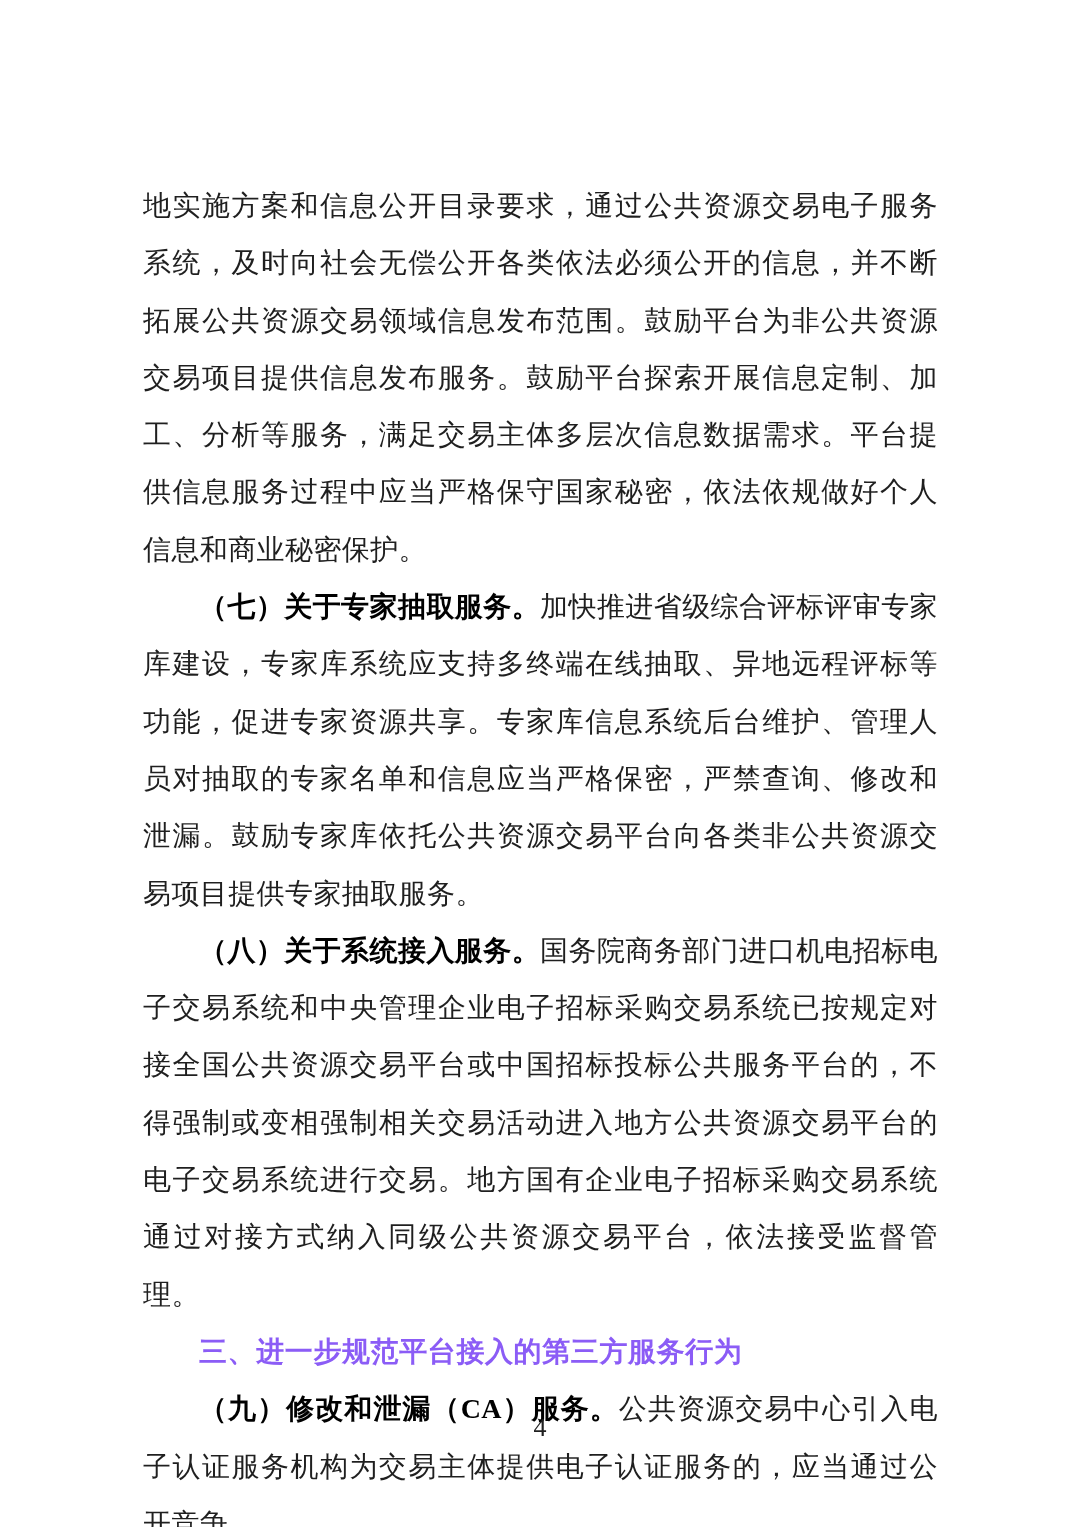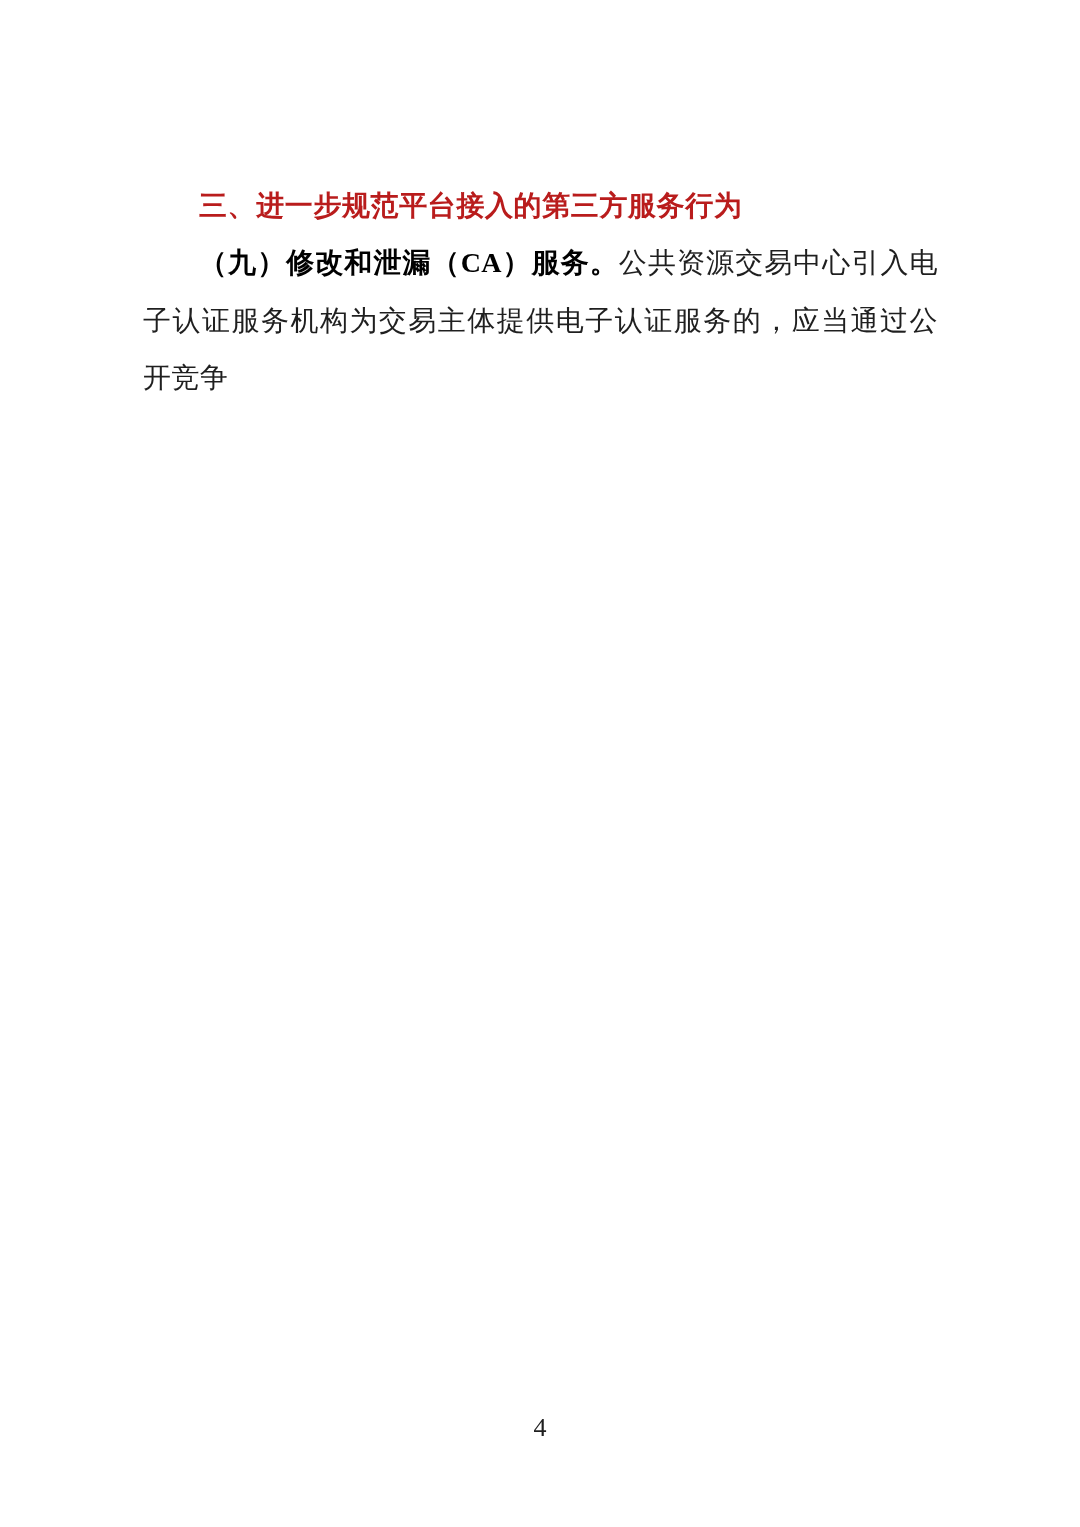--- a/index.html
+++ b/index.html
@@ -38,42 +38,45 @@
     font-weight: bold;
     color: #000000;
   }
   .section-heading {
     margin: 0;
     font-family: Liberation Sans, sans-serif;
     font-weight: bold;
     font-size: 28px;
     line-height: 57.3px;
     letter-spacing: 0.6px;
-    color: #b91c1c;
+    color: #8b5cf6;
     text-indent: 2em;
   }
   .page-number {
     position: absolute;
     top: 1413px;
     left: 0;
     width: 100%;
     text-align: center;
     font-family: "Liberation Serif", "DejaVu Serif", serif;
     font-size: 26px;
     color: #1f1f1f;
   }
 </style>
 </head>
 <body>
 
 <div class="page">
   <div class="text-block">
 
+    <p class="body-para"><span>地实施方案和信息公开目录要求，通过公共资源交易电子服务系统，及时向社会无偿公开各类依法必须公开的信息，并不断拓展公共资源交易领域信息发布范围。鼓励平台为非公共资源交易项目提供信息发布服务。鼓励平台探索开展信息定制、加工、分析等服务，满足交易主体多层次信息数据需求。平台提供信息服务过程中应当严格保守国家秘密，依法依规做好个人信息和商业秘密保护。</span></p>
 
+    <p class="body-para indent"><span class="lead">（七）关于专家抽取服务。</span><span>加快推进省级综合评标评审专家库建设，专家库系统应支持多终端在线抽取、异地远程评标等功能，促进专家资源共享。专家库信息系统后台维护、管理人员对抽取的专家名单和信息应当严格保密，严禁查询、修改和泄漏。鼓励专家库依托公共资源交易平台向各类非公共资源交易项目提供专家抽取服务。</span></p>
 
+    <p class="body-para indent"><span class="lead">（八）关于系统接入服务。</span><span>国务院商务部门进口机电招标电子交易系统和中央管理企业电子招标采购交易系统已按规定对接全国公共资源交易平台或中国招标投标公共服务平台的，不得强制或变相强制相关交易活动进入地方公共资源交易平台的电子交易系统进行交易。地方国有企业电子招标采购交易系统通过对接方式纳入同级公共资源交易平台，依法接受监督管理。</span></p>
 
     <h2 class="section-heading">三、进一步规范平台接入的第三方服务行为</h2>
 
     <p class="body-para indent"><span class="lead">（九）修改和泄漏（CA）服务。</span><span>公共资源交易中心引入电子认证服务机构为交易主体提供电子认证服务的，应当通过公开竞争</span></p>
 
   </div>
 
   <div class="page-number">4</div>
 </div>
 

